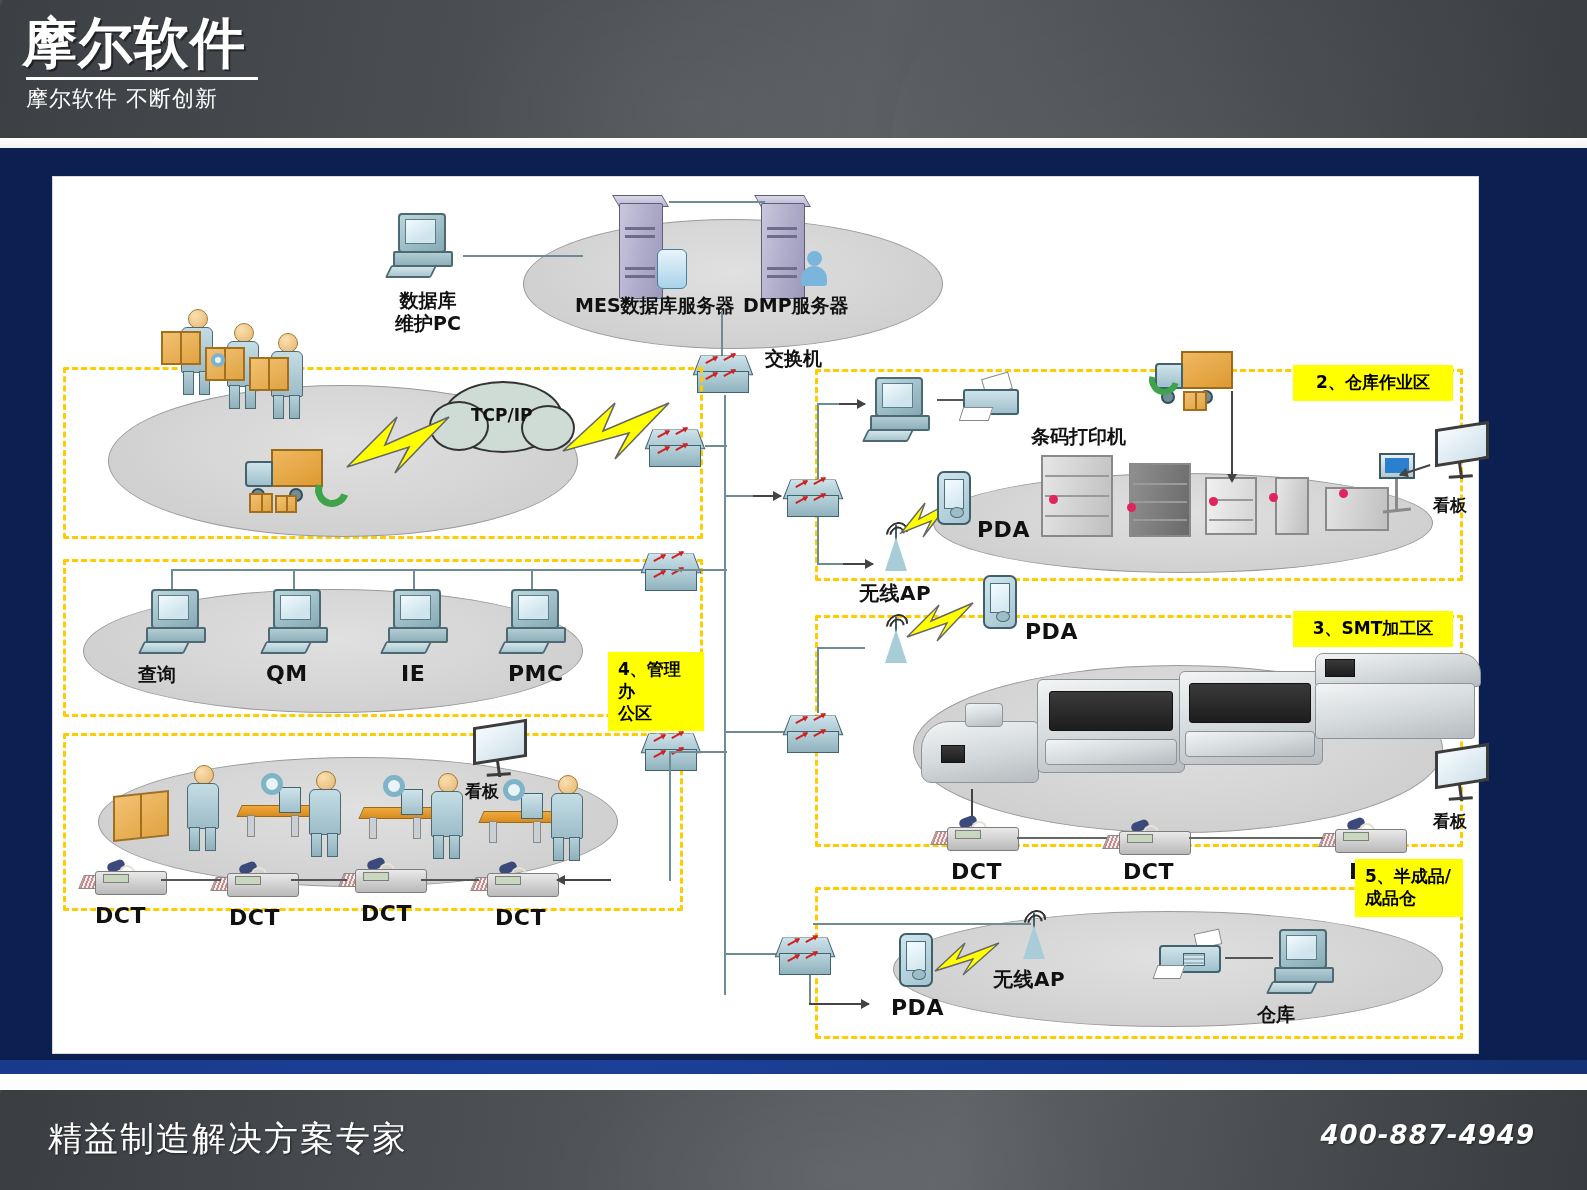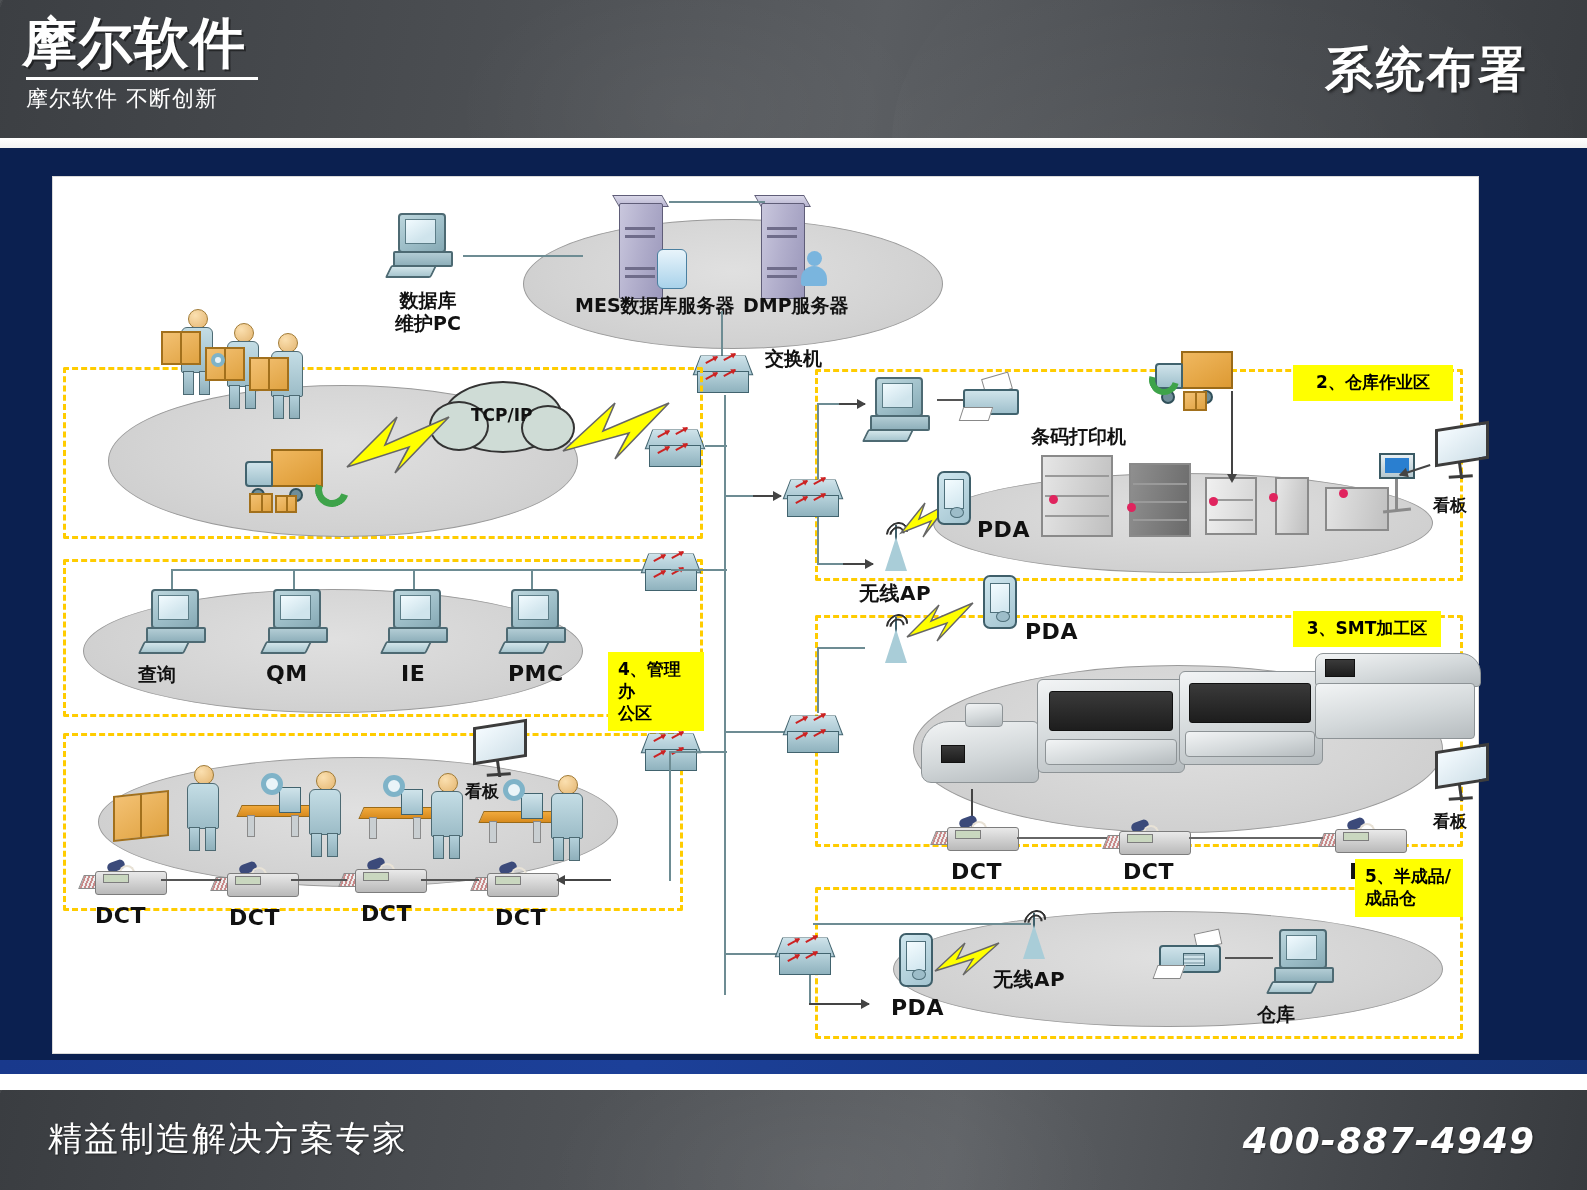--- a/index.html
+++ b/index.html
@@ -285,37 +285,36 @@
   }
   .footer-swoosh{ position:absolute; left:520px; top:-70px; width:620px; height:260px;
     border-radius:50%/55%;
     background: radial-gradient(ellipse at 50% 60%, rgba(255,255,255,0.06), rgba(255,255,255,0) 65%);}
   .footer-left {
     position:absolute; left:48px; top:26px; font-size:34px; color:#fff;
     font-family:"DejaVu Sans",sans-serif; font-weight:400; letter-spacing:2px;
     text-shadow: 1px 1px 2px rgba(0,0,0,0.5);
   }
   .footer-right {
-    position:absolute; right:52px; top:30px; font-size:36px; color:#fff;
+    position:absolute; right:52px; top:30px; font-size:26px; color:#fff;
     font-family:"DejaVu Sans",sans-serif; font-weight:700; font-style: italic; letter-spacing:1px;
     text-shadow: 1px 1px 2px rgba(0,0,0,0.5);
   }
 </style>
 </head>
 <body>
 
 <div class="header">
   <div class="hdr-swoosh"></div>
   <div class="hdr-swoosh2"></div>
   <div class="logo-block">
     <div class="logo-text">摩尔软件</div>
     <div class="logo-rule"></div>
     <div class="logo-sub">摩尔软件  不断创新</div>
   </div>
-  <div class="page-title">系统布署</div>
 </div>
 
 <div class="slide-bg"></div>
 
 <div class="canvas">
 
   <div class="ellipse-floor" style="left:470px; top:42px; width:420px; height:130px;"></div>
 
   <div class="pc" style="left:335px; top:36px;">
     <div class="crt"></div>
@@ -696,21 +695,21 @@
     <div class="scr"></div>
       <div class="stand"></div>
       <div class="legs"></div>
     </div>
   <div class="lbl lbl-sm" style="left:1380px; top:318px;">看板</div>
   <div class="arrow-left" style="left:1346px; top:292px; width:32px; transform:rotate(-18deg);"></div>
 
   <div class="zone" style="left:762px; top:438px; width:648px; height:232px;"></div>
   <div class="ellipse-floor" style="left:860px; top:488px; width:530px; height:168px;"></div>
 
-  <div class="zone-label" style="left:1240px; top:434px; width:148px; text-align:center;">3、SMT加工区</div>
+  <div class="zone-label" style="left:1240px; top:434px; width:160px; text-align:center;">3、SMT加工区</div>
 
   <div class="wire wire-h" style="left:672px; top:554px; width:60px;"></div>
   <div class="switch" style="left:730px; top:534px;">
     <div class="top"></div>
       <div class="front"></div>
     <div class="arrow" style="left:12px; top:8px; transform:rotate(-28deg);"></div>
     <div class="arrow" style="left:30px; top:5px; transform:rotate(-28deg);"></div>
     <div class="arrow" style="left:12px; top:24px; transform:rotate(-28deg);"></div>
     <div class="arrow" style="left:30px; top:21px; transform:rotate(-28deg);"></div>
   </div>

